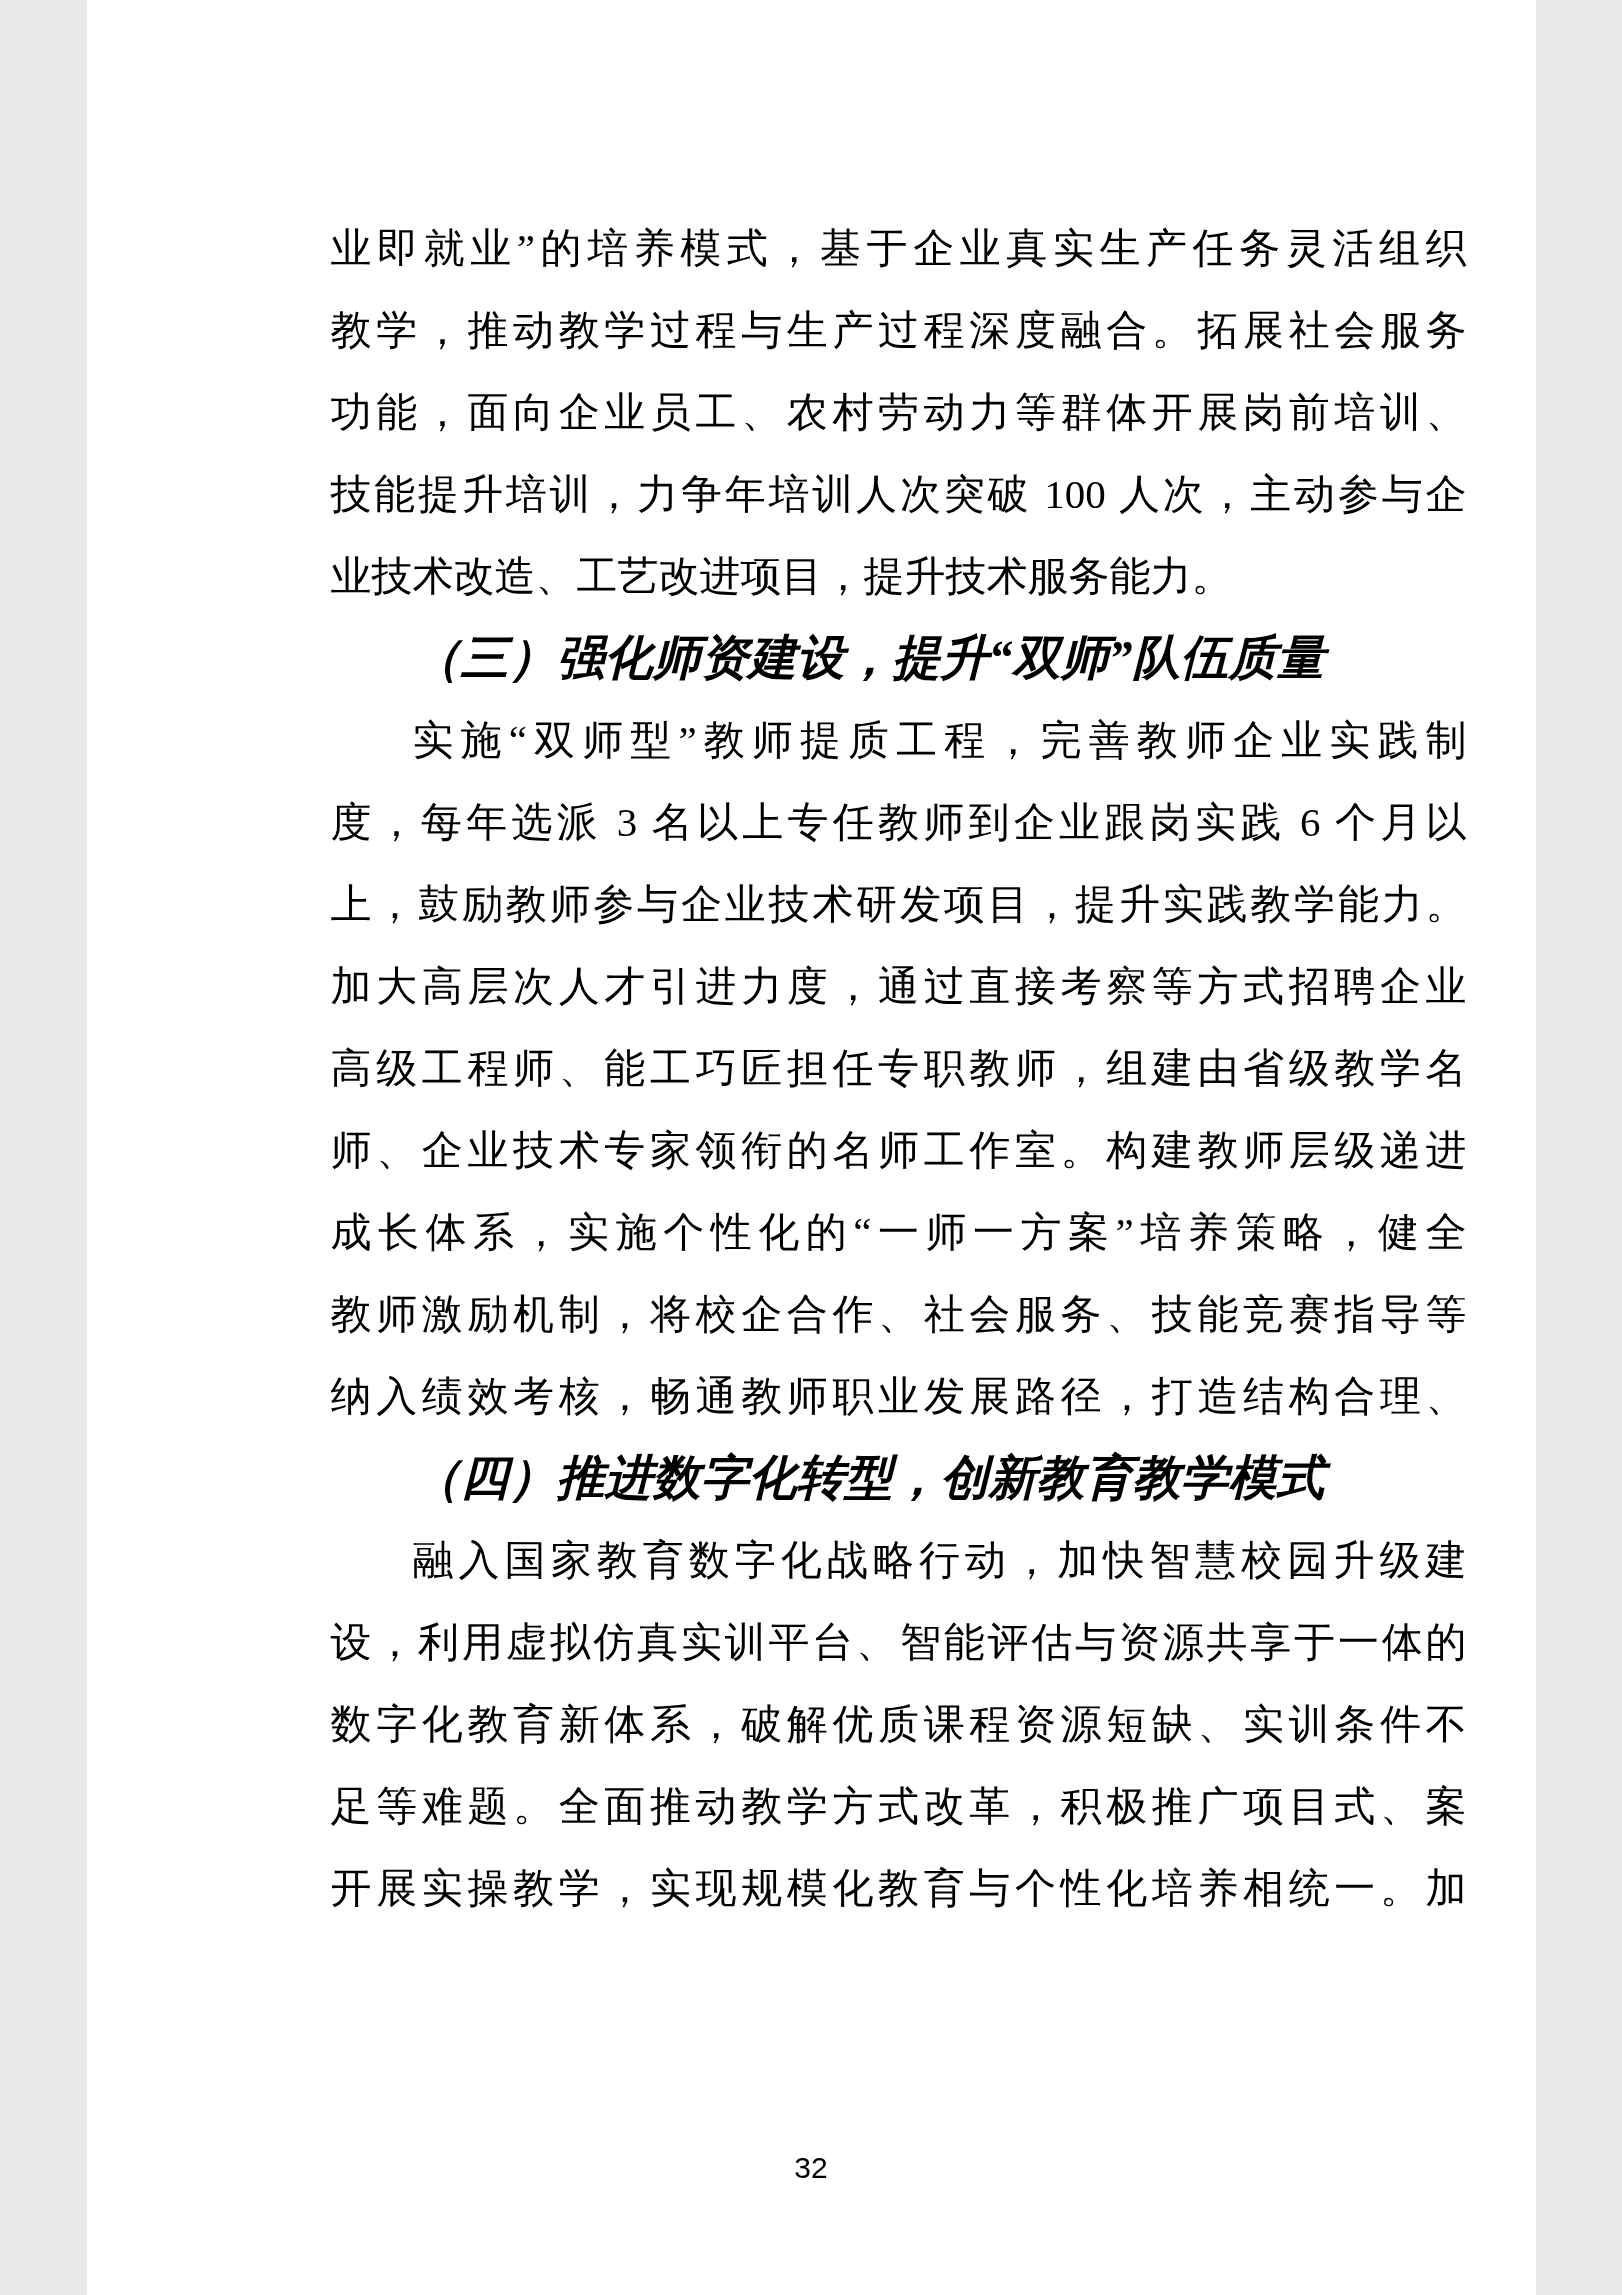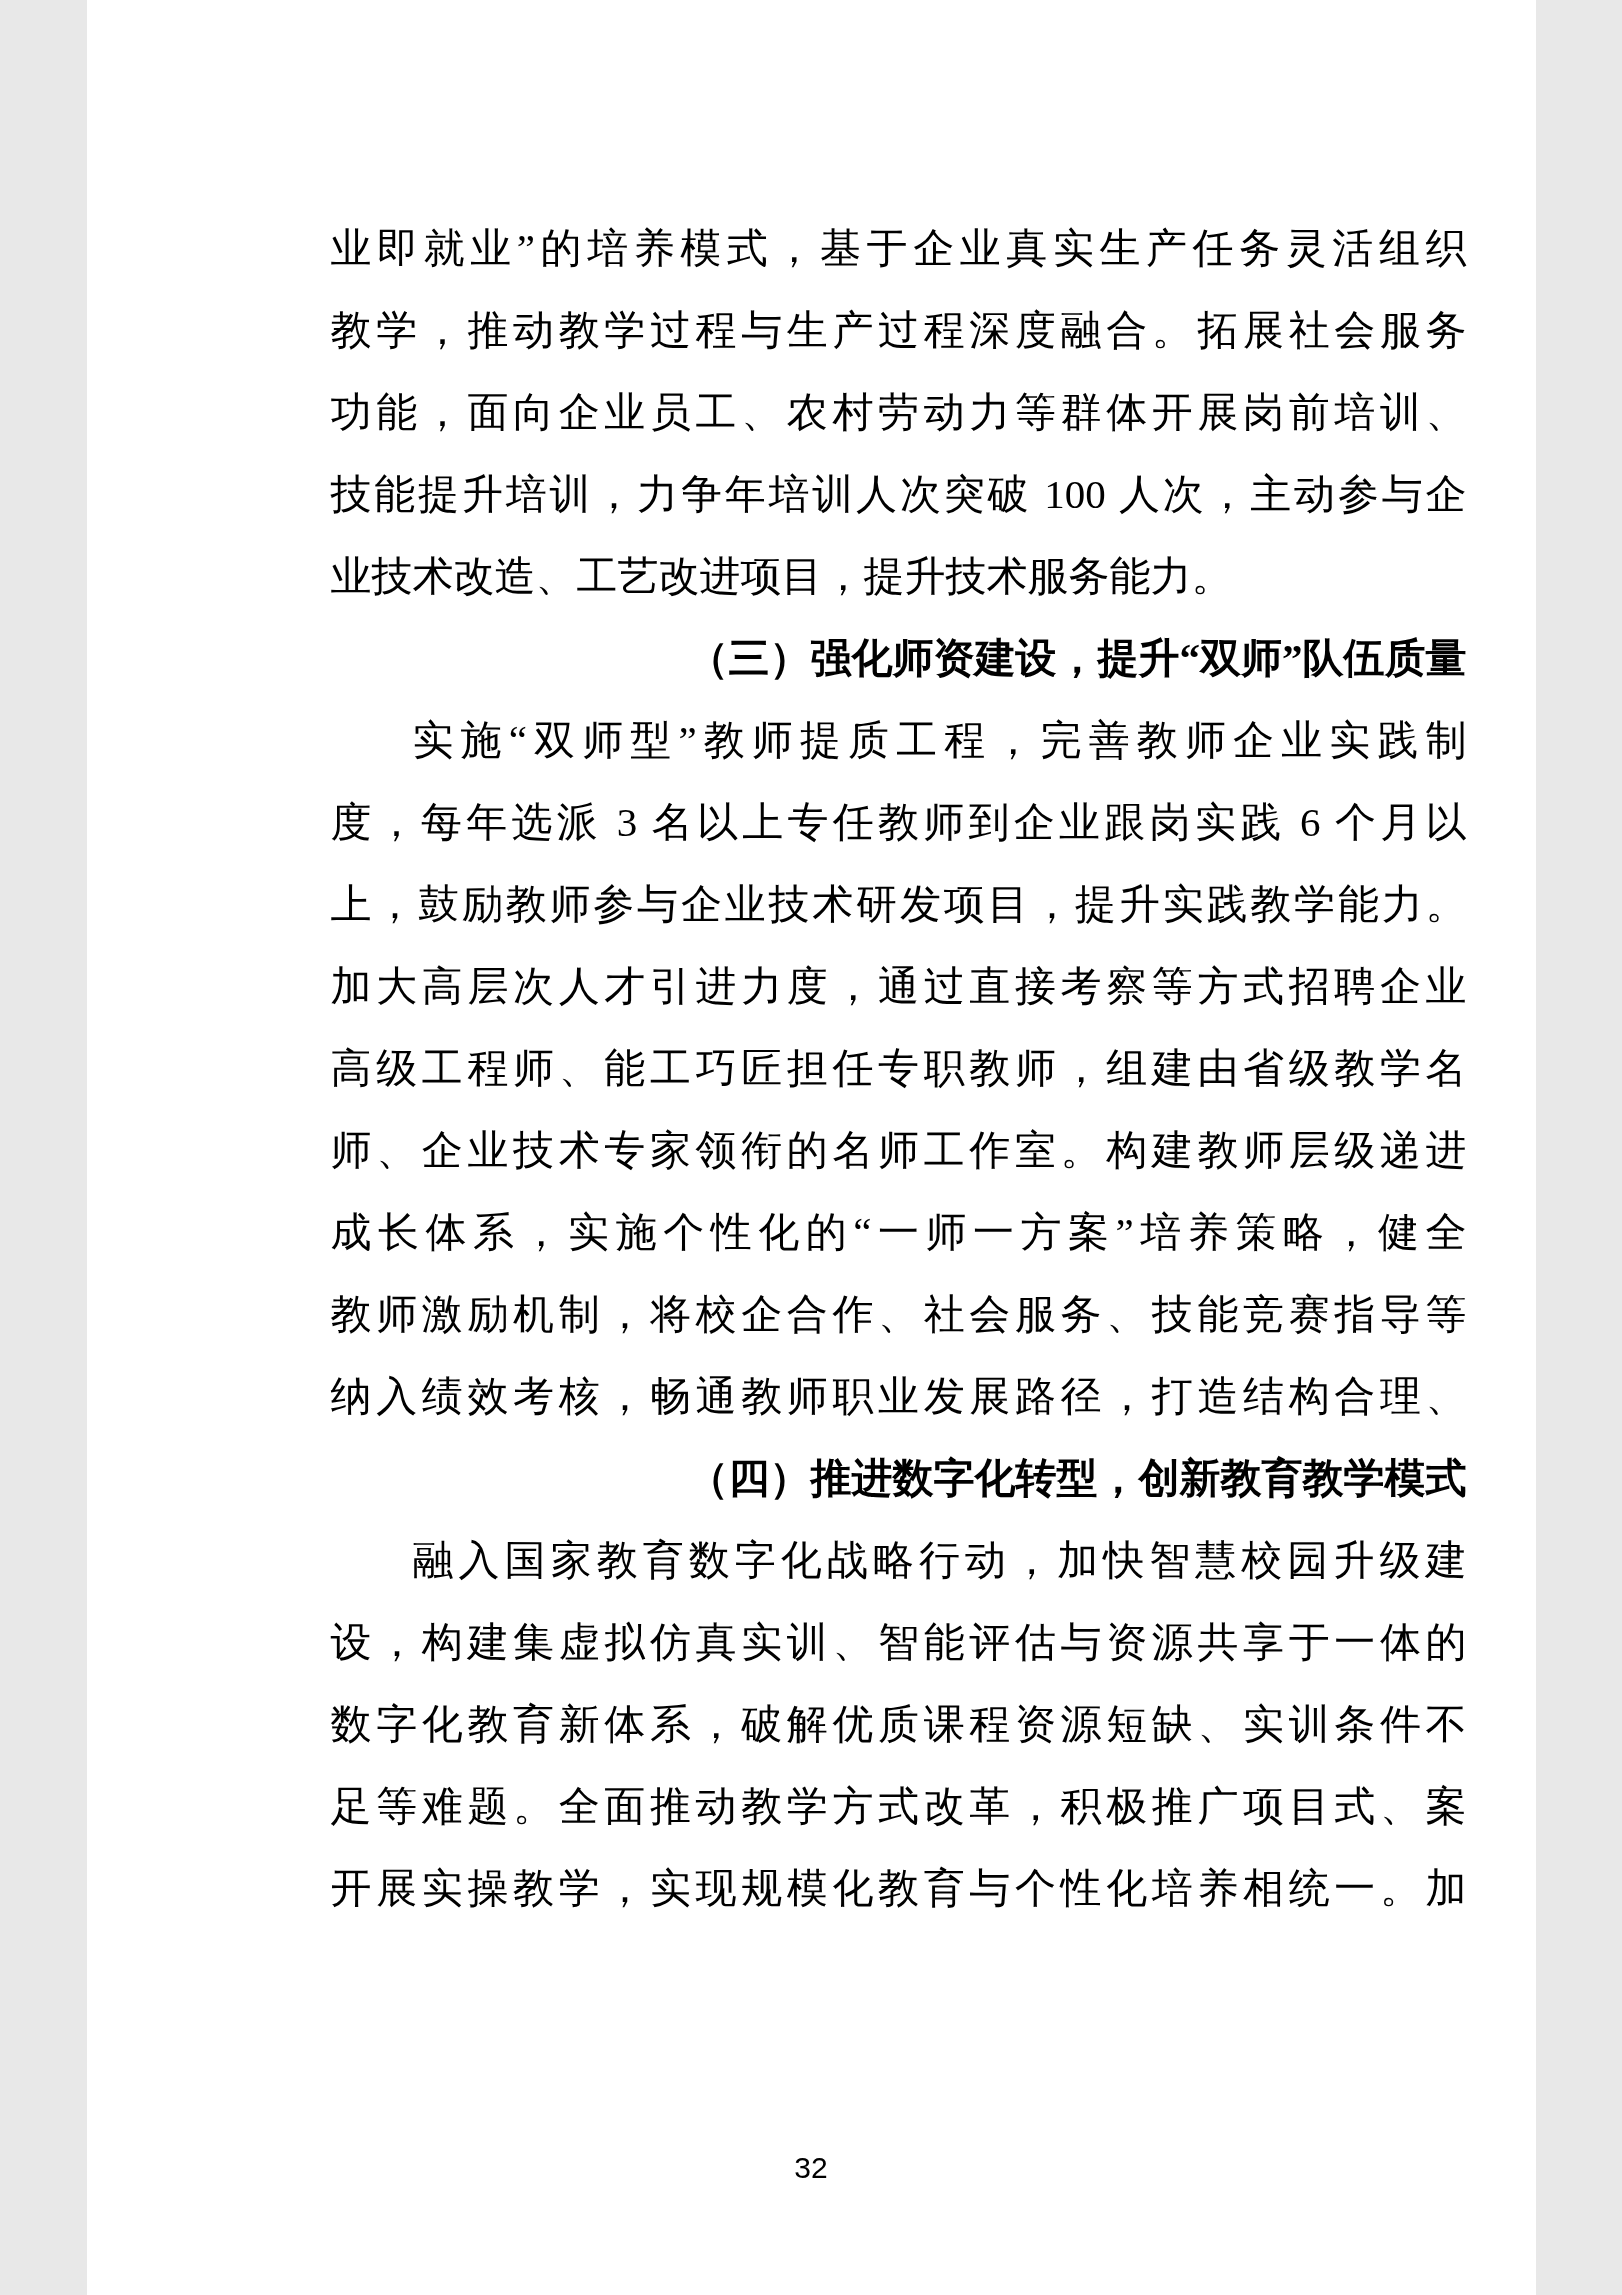--- a/index.html
+++ b/index.html
@@ -43,24 +43,25 @@
     text-align: left;
     text-align-last: auto;
   }
   
   .ind {
     text-indent: 82px;
   }
   
   .h {
     font-weight: 700;
-    text-align: right;
+    text-align: left;
     text-align-last: auto;
     text-indent: 82px;
-    font-size: 41px;
+    font-size: 48px;
+    font-style: italic;
   }
   .footer {
     position: absolute;
     left: 0;
     top: 2127px;
     width: 100%;
     text-align: center;
     font-family: "Liberation Sans", sans-serif;
     font-size: 30px;
     line-height: 33px;
@@ -84,21 +85,21 @@
     <div class="ln j">度，每年选派 3 名以上专任教师到企业跟岗实践 6 个月以</div>
     <div class="ln j">上，鼓励教师参与企业技术研发项目，提升实践教学能力。</div>
     <div class="ln j">加大高层次人才引进力度，通过直接考察等方式招聘企业</div>
     <div class="ln j">高级工程师、能工巧匠担任专职教师，组建由省级教学名</div>
     <div class="ln j">师、企业技术专家领衔的名师工作室。构建教师层级递进</div>
     <div class="ln j">成长体系，实施个性化的“一师一方案”培养策略，健全</div>
     <div class="ln j">教师激励机制，将校企合作、社会服务、技能竞赛指导等</div>
     <div class="ln j">纳入绩效考核，畅通教师职业发展路径，打造结构合理、</div>
     <div class="ln h">（四）推进数字化转型，创新教育教学模式</div>
     <div class="ln j ind">融入国家教育数字化战略行动，加快智慧校园升级建</div>
-    <div class="ln j">设，构建集虚拟仿真实训、智能评估与资源共享于一体的</div>
+    <div class="ln j">设，利用虚拟仿真实训平台、智能评估与资源共享于一体的</div>
     <div class="ln j">数字化教育新体系，破解优质课程资源短缺、实训条件不</div>
     <div class="ln j">足等难题。全面推动教学方式改革，积极推广项目式、案</div>
     <div class="ln j">开展实操教学，实现规模化教育与个性化培养相统一。加</div>
   </main>
 
   <footer class="footer">
     <span>32</span>
   </footer>
 
 </div>

